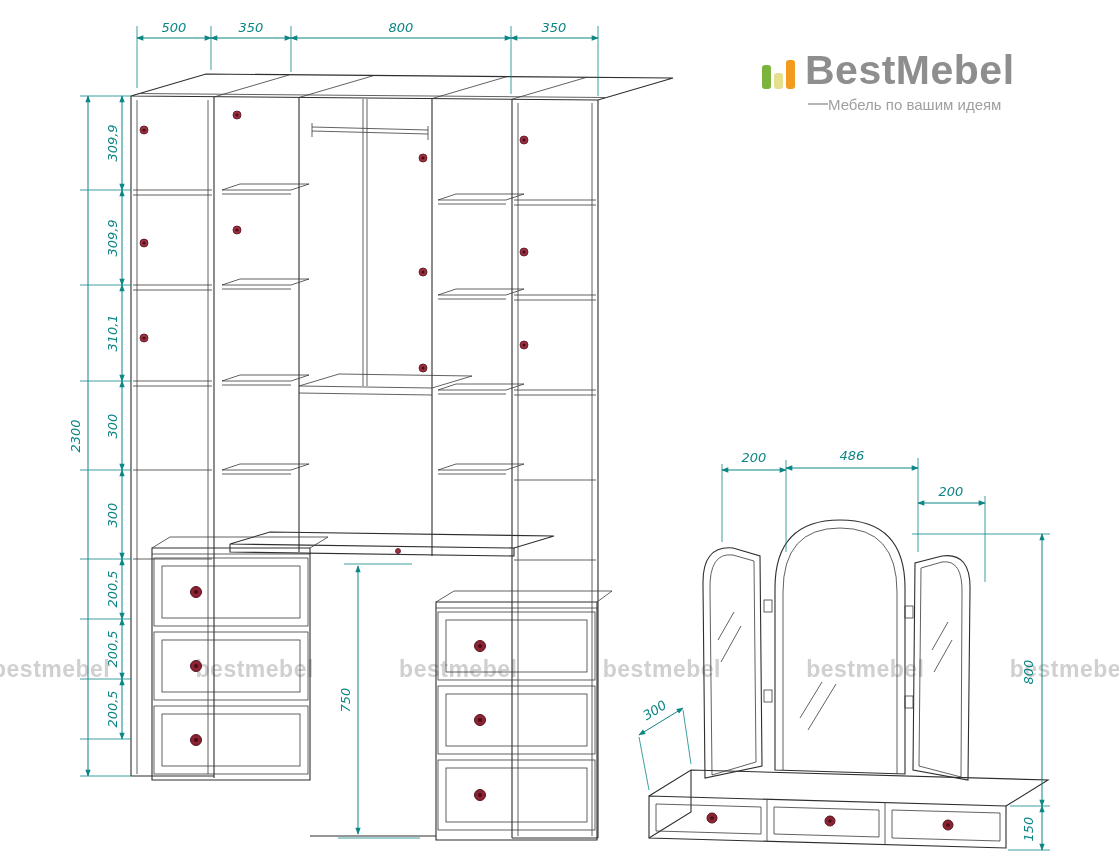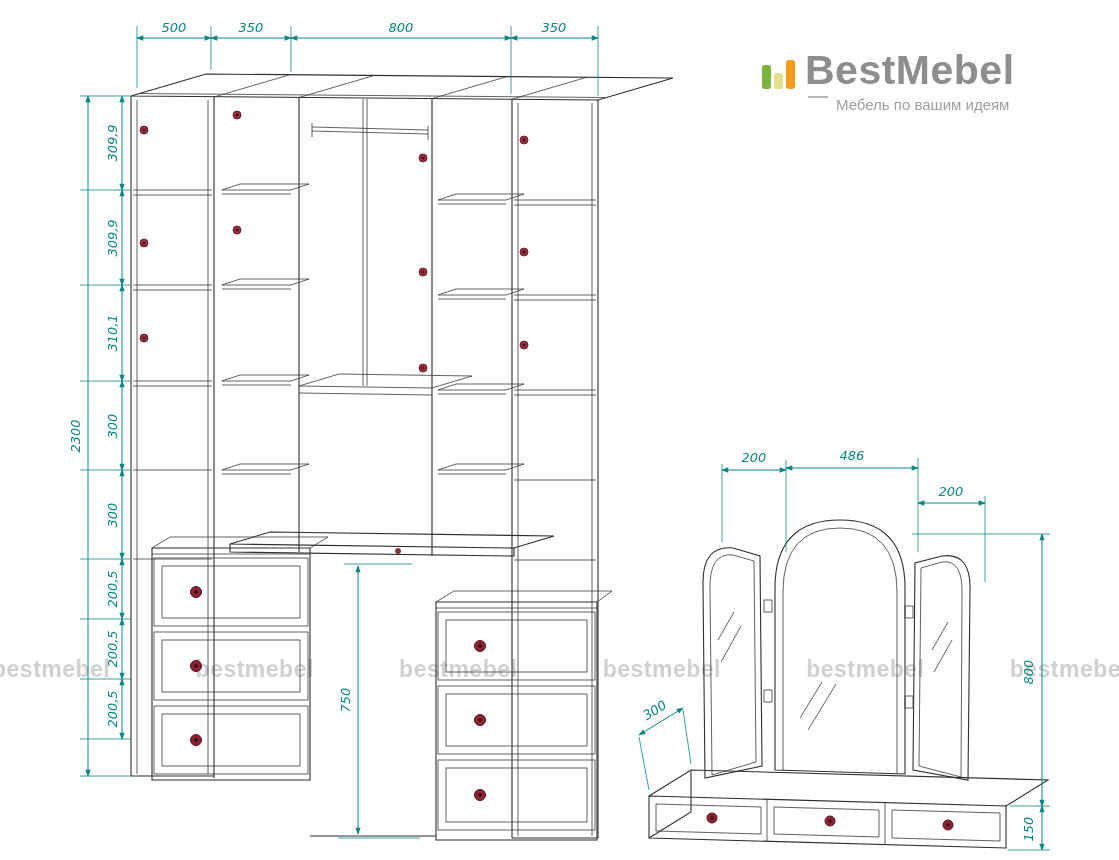--- a/index.html
+++ b/index.html
@@ -26,21 +26,21 @@
   
   .logo{position:absolute;top:52px;left:762px;z-index:6;}
   .logo-top{display:flex;align-items:flex-end;gap:10px;}
   .logo-bars{display:flex;align-items:flex-end;gap:3px;height:34px;}
   .logo-bars i{display:block;width:9px;border-radius:3px;}
   .bar-1{height:24px;background:#7cb33d;}
   .bar-2{height:16px;background:#e5e08e;}
   .bar-3{height:29px;background:#f29b1c;}
   .brand{color:#8e8e8e;font-size:41px;font-weight:700;line-height:.9;
     letter-spacing:.5px;}
-  .tagline{display:flex;align-items:flex-start;gap:8px;margin:7px 0 0 46px;
+  .tagline{display:flex;align-items:center;margin:7px 0 0 46px;
     color:#a0a0a0;font-size:15px;}
   .tagline .dash{display:inline-block;width:20px;height:2px;background:#b5b5b5;}
 </style>
 </head>
 <body>
 
 <div class="stage">
 
   <div class="watermark-row">
     <span>bestmebel</span>

